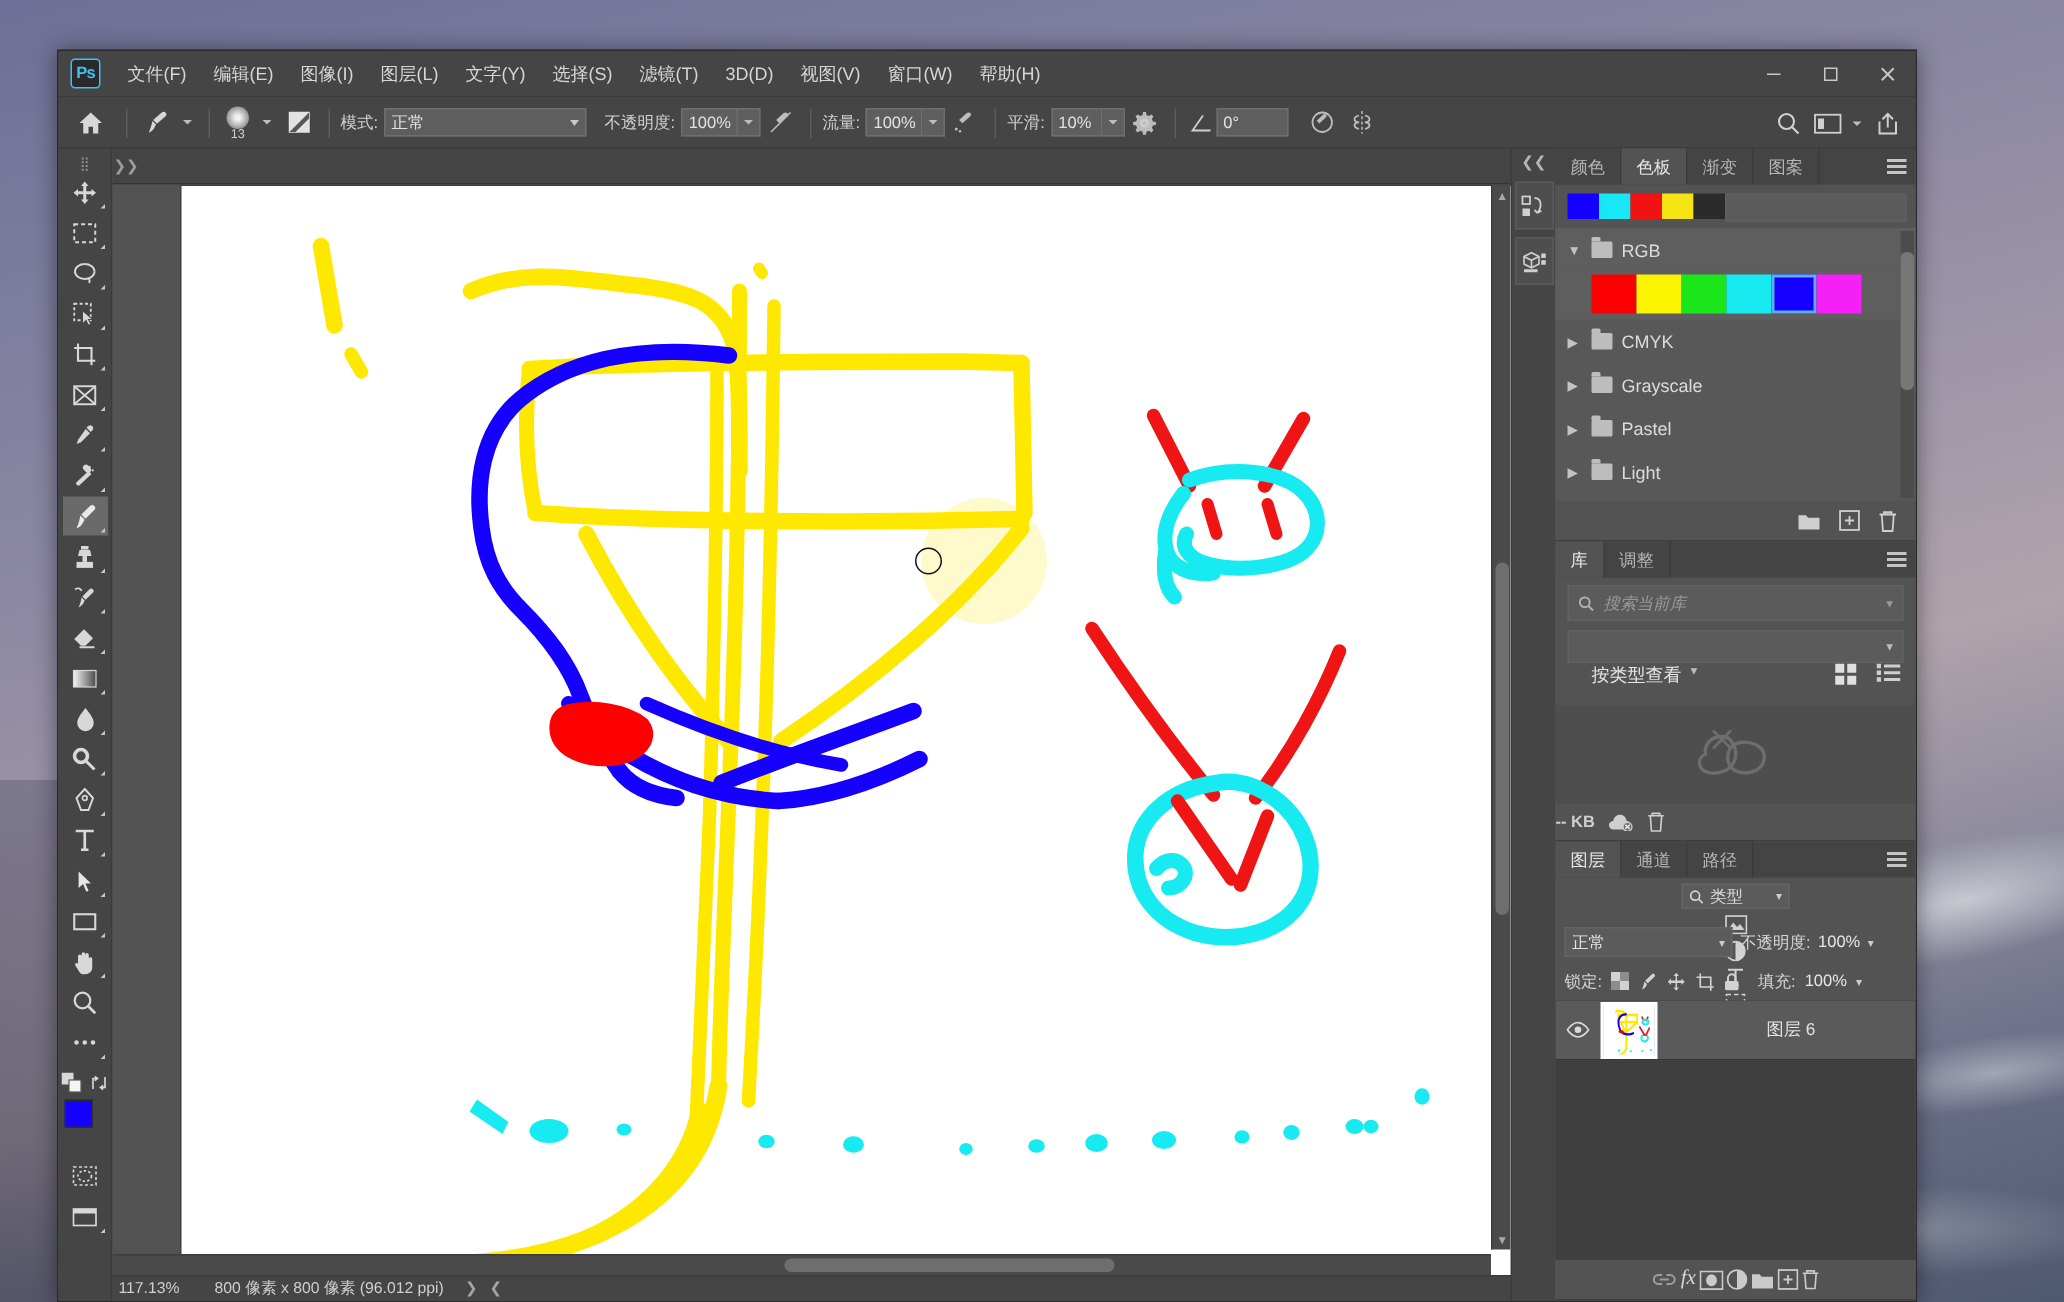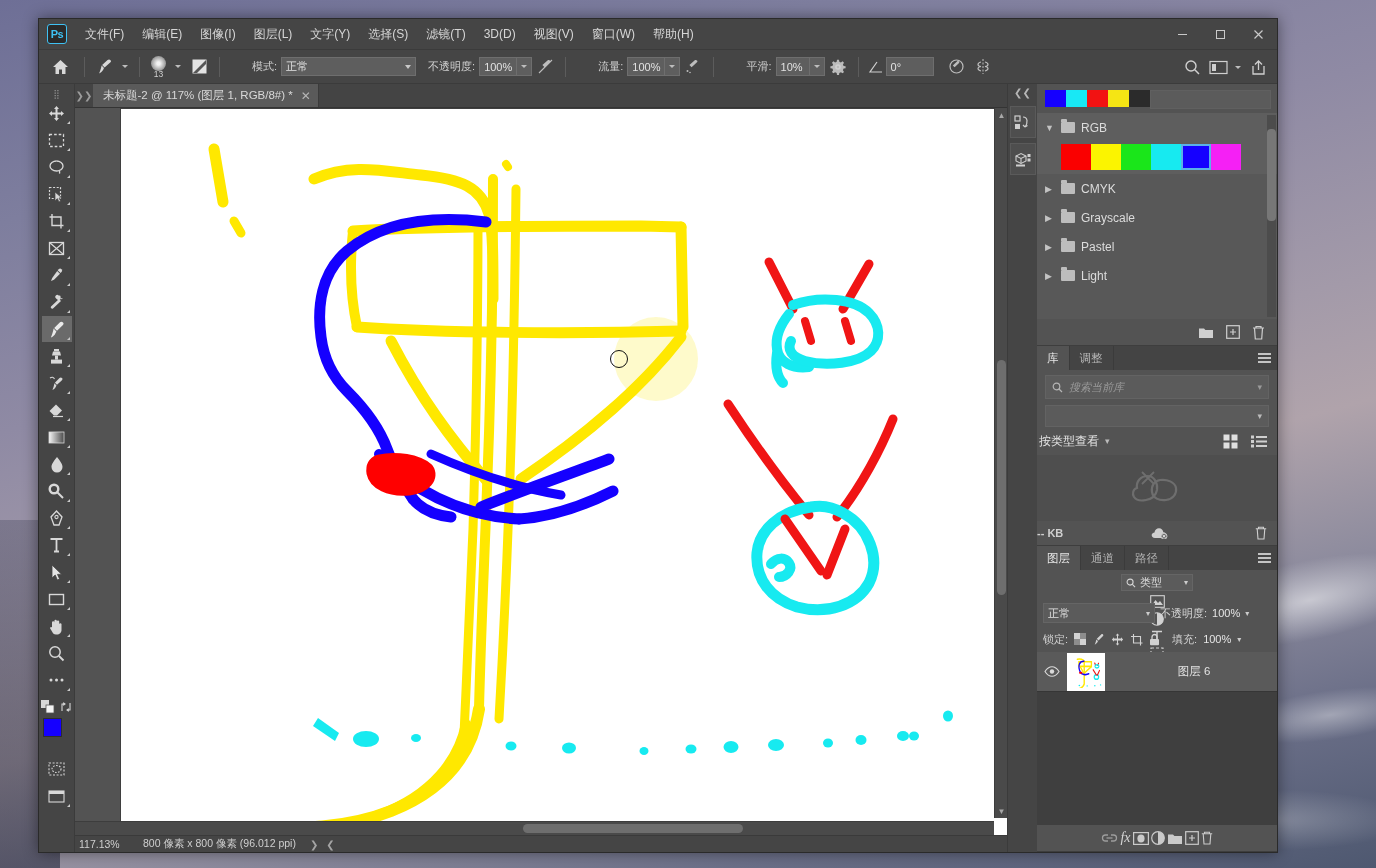--- a/index.html
+++ b/index.html
@@ -21,21 +21,21 @@
     transform: rotate(-8deg); pointer-events:none; }
   .desk-glow3 { position:absolute; left:1130px; top:790px; width:280px; height:60px;
     background: radial-gradient(ellipse at center, rgba(255,255,255,0.25), rgba(255,255,255,0) 72%);
     pointer-events:none; }
   .desk-dark { position:absolute; left:0; top:520px; width:60px; height:348px;
     background: linear-gradient(180deg, rgba(40,44,66,0.25), rgba(30,34,55,0.55)); pointer-events:none; }
 
   
   #ps-window {
     position: absolute;
-    left: 38px; top: 18px;
+    left: 38px; top: 33px;
     width: 1240px; height: 835px;
     background: #535353;
     border: 1px solid #2a2a2a;
     box-shadow: 0 0 14px rgba(0,0,0,0.45);
     display: flex; flex-direction: column;
   }
 
   
   .menubar {
     height: 31px; background: #454545; display: flex; align-items: center;
@@ -57,21 +57,21 @@
     color: #c9c9c9; font-size: 12px;
   }
 
   
   .optionsbar {
     height: 34px; background: #454545; display: flex; align-items: center;
     flex: none; border-bottom: 1px solid #3b3b3b; position: relative;
     padding-left: 4px;
   }
   .opt-sep { width: 1px; height: 20px; background: #5c5c5c; margin: 0 7px; }
-  .opt-label { color: #cfcfcf; font-size: 11px; margin-right: 4px; white-space: nowrap; margin-left: 25px; }
+  .opt-label { color: #cfcfcf; font-size: 11px; margin-right: 4px; white-space: nowrap; }
   .opt-field {
     background: #5e5e5e; border: 1px solid #6e6e6e; color: #e2e2e2;
     font-size: 11px; height: 19px; display: flex; align-items: center;
     padding: 0 4px; min-width: 34px;
   }
   .opt-combo {
     background: #5e5e5e; border: 1px solid #6e6e6e; color: #e2e2e2; font-size: 11px;
     height: 19px; display: flex; align-items: center; padding: 0 4px;
     justify-content: space-between;
   }
@@ -178,24 +178,24 @@
   .sw-scroll { position:absolute; right:1px; top:2px; bottom:2px; width:9px; background:#4c4c4c;}
   .sw-scroll .thumb { position:absolute; left:0; top:14px; width:9px; height:92px; background:#777; border-radius:4px;}
   .panel-footer { height: 26px; background:#535353; display:flex; align-items:center; justify-content:flex-end; gap:12px; padding-right:12px; color:#cfcfcf;}
 
   
   .lib-search {
     height: 24px; margin: 5px 8px 0 8px; background:#5b5b5b; border:1px solid #636363;
     display:flex; align-items:center; padding: 11px 6px; gap:6px; color:#9a9a9a; font-size:11px;
   }
   .lib-select { height: 22px; margin: 6px 8px 0 8px; background:#5b5b5b; border:1px solid #636363; display:flex; align-items:center; justify-content:flex-end; padding-right:6px; }
-  .lib-viewrow { display:flex; align-items:center; height:28px; padding: 0 10px 0 2px; color:#e4e4e4; font-size:12px; gap:6px;}
+  .lib-viewrow { display:flex; height:28px; padding: 0 10px 0 24px; color:#e4e4e4; font-size:12px; gap:6px;}
   .lib-viewrow .spacer { flex:1; }
   .lib-empty { flex:1; background:#4e4e4e; display:flex; align-items:center; justify-content:center; }
-  .lib-foot { height:24px; background:#535353; display:flex; align-items:center; justify-content:space-between; gap:9px; padding-right:10px; color:#cfcfcf; font-size:11px;}
+  .lib-foot { height:24px; background:#535353; display:flex; align-items:center; justify-content:flex-start; gap:9px; padding-right:10px; color:#cfcfcf; font-size:11px;}
 
   
   .lay-filter { display:flex; align-items:center; height:24px; margin: 4px 6px 0 6px; gap:4px;flex-direction:column;}
   .lay-kind {
     background:#5b5b5b; border:1px solid #656565; height:20px; width:72px; display:flex; align-items:center;
     gap:4px; padding: 0 4px; color:#dcdcdc; font-size:11px;
   }
   .lay-ic { width:21px; height:20px; display:flex;align-items:center;justify-content:center;color:#d2d2d2;}
   .lay-toggle { margin-left:auto; width:13px;height:13px;border-radius:7px;background:#cfcfcf;}
   .lay-mode { display:flex; align-items:center; height:22px; margin: 4px 6px 0 6px; gap:5px;}
@@ -567,24 +567,20 @@
             <rect x="1" y="1" width="15" height="11" fill="none" stroke="#d8d8d8" stroke-width="1.1"></rect>
             <rect x="1" y="1" width="15" height="3" fill="#d8d8d8"></rect>
           </svg>
         <span class="tri"></span>
       </div>
     </div>
 
     <div class="center">
       <div class="tabstrip">
         <div class="tab-collapse">❯❯</div>
-        <div class="doctab">
-          <span>未标题-2 @ 117% (图层 1, RGB/8#) *</span>
-          <span class="x">✕</span>
-        </div>
       </div>
 
       <div class="canvas-area">
         <div class="canvas-white">
 
           <svg width="890" height="728" viewBox="0 0 890 728">
 
             <circle cx="535" cy="250" r="42" fill="#fdf38c" opacity="0.45"></circle>
 
             <g stroke-linecap="round" stroke-linejoin="round" fill="none">
@@ -691,20 +687,33 @@
             <rect x="13.5" y="3" width="3" height="3" fill="#cfcfcf"></rect>
             <rect x="13.5" y="7.5" width="3" height="3" fill="#cfcfcf"></rect>
             <rect x="2" y="13.5" width="9" height="2" fill="#cfcfcf"></rect>
           </svg>
       </div>
     </div>
 
     <div class="panels">
 
       <div class="panel" style="height:262px;">
+        <div class="panel-tabs">
+          <div class="ptab">颜色</div>
+          <div class="ptab active">色板</div>
+          <div class="ptab">渐变</div>
+          <div class="ptab">图案</div>
+          <div class="pmenu">
+              <div class="hamb">
+                <i></i>
+                <i></i>
+                <i></i>
+              </div>
+            </div>
+        </div>
         <div class="recent-row">
           <div class="sw" id="rc0" style="background: rgb(21, 0, 255);"></div>
           <div class="sw" id="rc1" style="background: rgb(24, 232, 245);"></div>
           <div class="sw" id="rc2" style="background: rgb(242, 18, 18);"></div>
           <div class="sw" id="rc3" style="background: rgb(245, 229, 20);"></div>
           <div class="sw" id="rc4" style="background: rgb(43, 43, 43);"></div>
           <div class="recent-strip"></div>
         </div>
         <div class="sw-list" style="flex:1;">
           <div class="sw-group open">

